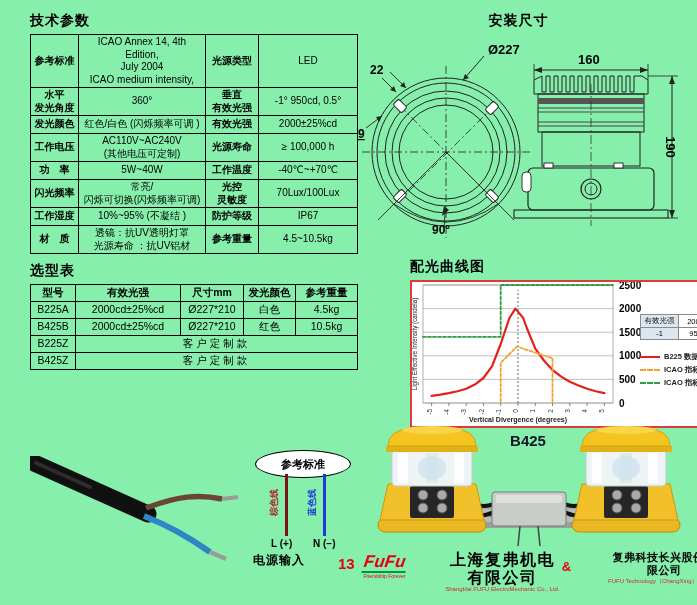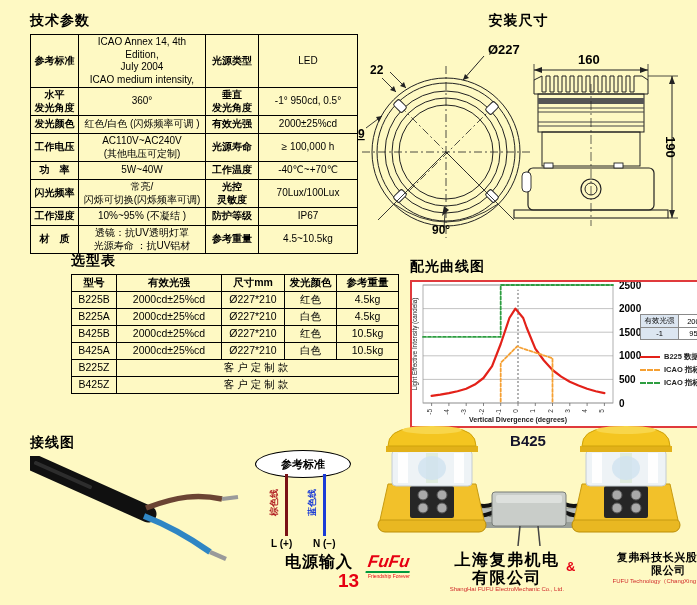--- a/index.html
+++ b/index.html
@@ -1,18 +1,18 @@
 <!DOCTYPE html>
 <html><head>
 <meta charset="utf-8">
 <style>
   * { margin:0; padding:0; box-sizing:border-box; }
   html,body { background:#fff; }
   .page {
-    position:relative; width:697px; height:605px; background:#fef9c3;
+    position:relative; width:697px; height:605px; background:#86efac;
     font-family:"Liberation Sans","DejaVu Sans",sans-serif; color:#000;
     overflow:hidden;
   }
   .sec { position:absolute; }
   .sec-title { font-size:14px; font-weight:bold; color:#000; margin-bottom:4px; letter-spacing:1px; }
 
   
   table { border-collapse:collapse; table-layout:fixed; }
   .datatable td, .datatable th {
     border:1px solid #000; text-align:center; vertical-align:middle;
@@ -47,25 +47,25 @@
     border-radius:50%; display:flex; align-items:center; justify-content:center;
     font-size:11px; font-weight:bold; background:#fff; }
   .wire-line { position:absolute; top:24px; width:3px; height:62px; }
   .wire-line.brown { left:32px; background:#7a1216; }
   .wire-line.blue  { left:70px; background:#1b3cd6; }
   .wire-rot { position:absolute; top:46px; font-size:9px; font-weight:bold; transform:rotate(-90deg); transform-origin:center; white-space:nowrap; }
   .wire-rot.brown { left:8px; color:#b32427; }
   .wire-rot.blue  { left:46px; color:#1b3cd6; }
   .wire-term { position:absolute; top:88px; font-size:10px; font-weight:bold; }
   .wire-term.l { left:18px; } .wire-term.n { left:60px; }
-  .power-in { position:absolute; top:102px; left:0; width:100px; text-align:right; font-size:16px; font-weight:bold; letter-spacing:1px; }
+  .power-in { position:absolute; top:102px; left:0; width:100px; text-align:left; font-size:12px; font-weight:bold; letter-spacing:1px; }
 
   
   .footer { position:absolute; left:338px; top:551px; display:flex; align-items:flex-start; }
-  .page-num { color:#e60012; font-weight:bold; font-size:19px; margin-right:8px; margin-top:19px; }
+  .page-num { color:#e60012; font-weight:bold; font-size:15px; margin-right:8px; margin-top:4px; }
   .logo-block { margin-right:4px; text-align:center; }
   .logo-text { font-style:italic; font-weight:bold; font-size:17px; color:#e60012;
     border-bottom:2px solid #009a3e; transform:skewX(-8deg); display:inline-block; line-height:1; padding:2px 1px 1px; }
   .logo-sub { font-size:5px; color:#e60012; white-space:nowrap; }
   .co { text-align:center;margin-left:35px; }
   .co-cn1 { font-size:16px; font-weight:bold; letter-spacing:1.5px; line-height:1.1; }
   .co-cn2 { font-size:11px; font-weight:bold; letter-spacing:0.5px; line-height:1.2; }
   .co-en { font-size:6px; color:#d02a2a; white-space:nowrap; }
   .amp { color:#e60012; font-size:13px; font-weight:bold; margin:8px 2px 0; }
 
@@ -92,21 +92,21 @@
 July 2004
 ICAO medium intensity,</td>
             <th>光源类型</th>
             <td>LED</td>
           </tr>
           <tr>
             <th>水平
 发光角度</th>
             <td>360°</td>
             <th>垂直
-发光角度</th>
+有效光强</th>
             <td>-1° 950cd, 0.5°</td>
           </tr>
           <tr>
             <th>发光颜色</th>
             <td>红色/白色 (闪烁频率可调 )</td>
             <th>有效光强</th>
             <td>2000±25%cd</td>
           </tr>
           <tr>
             <th>工作电压</th>
@@ -229,66 +229,52 @@
 
       <line x1="316" y1="42" x2="316" y2="184" stroke="#222" stroke-width="1"></line>
       <path d="M316,42 l-3,8 6,0 z" fill="#222"></path>
       <path d="M316,184 l-3,-8 6,0 z" fill="#222"></path>
       <line x1="292" y1="42" x2="322" y2="42" stroke="#222" stroke-width="0.8"></line>
       <line x1="312" y1="184" x2="322" y2="184" stroke="#222" stroke-width="0.8"></line>
       <text x="310" y="113" font-size="13" font-weight="bold" fill="#000" transform="rotate(90 310 113)" text-anchor="middle">190</text>
     </svg>
   </div>
 
-  <div class="sec" style="left:30px; top:252px; width:330px;margin-left:41px;">
+  <div class="sec" style="left:30px; top:262px; width:330px;">
     <div class="sec-title">选型表</div>
     <table class="datatable" id="sel-table">
       <colgroup>
           <col class="s1">
           <col class="s2">
           <col class="s3">
           <col class="s4">
           <col class="s5">
         </colgroup>
       <thead>
           <tr id="sel-head">
             <th>型号</th>
             <th>有效光强</th>
             <th>尺寸mm</th>
             <th>发光颜色</th>
             <th>参考重量</th>
           </tr>
         </thead>
       <tbody id="sel-tbody">
           <tr>
-            <td>B225B</td>
-            <td>2000cd±25%cd</td>
-            <td>Ø227*210</td>
-            <td>红色</td>
-            <td>4.5kg</td>
-          </tr>
-          <tr>
             <td>B225A</td>
             <td>2000cd±25%cd</td>
             <td>Ø227*210</td>
             <td>白色</td>
             <td>4.5kg</td>
           </tr>
           <tr>
             <td>B425B</td>
             <td>2000cd±25%cd</td>
             <td>Ø227*210</td>
             <td>红色</td>
-            <td>10.5kg</td>
-          </tr>
-          <tr>
-            <td>B425A</td>
-            <td>2000cd±25%cd</td>
-            <td>Ø227*210</td>
-            <td>白色</td>
             <td>10.5kg</td>
           </tr>
           <tr>
             <td>B225Z</td>
             <td colspan="4" class="custom-cell">客户定制款</td>
           </tr>
           <tr>
             <td>B425Z</td>
             <td colspan="4" class="custom-cell">客户定制款</td>
           </tr>
@@ -365,21 +351,20 @@
           </div>
           <div class="legend-item">
             <div class="legend-swatch" style="border-top-style: dashed; border-top-color: rgb(46, 158, 65);"></div>
             <span class="legend-label">ICAO 指标下限</span>
           </div>
         </div>
     </div>
   </div>
 
   <div class="sec" style="left:30px; top:434px; width:330px; height:140px;">
-    <div class="sec-title">接线图</div>
     <svg width="215" height="112" viewBox="0 0 215 112" style="position:absolute; left:0; top:22px;">
       <line x1="2" y1="6" x2="118" y2="58" stroke="#101010" stroke-width="17" stroke-linecap="round"></line>
       <line x1="6" y1="7" x2="60" y2="31" stroke="#3a3a3a" stroke-width="4" stroke-linecap="round" opacity="0.7"></line>
       <path d="M116,52 C148,40 168,38 192,43" fill="none" stroke="#6b4434" stroke-width="5.5"></path>
       <path d="M114,60 C140,70 160,82 180,96" fill="none" stroke="#2f86c4" stroke-width="6"></path>
       <line x1="192" y1="43" x2="208" y2="41" stroke="#9a9a9a" stroke-width="4"></line>
       <line x1="180" y1="96" x2="196" y2="103" stroke="#9a9a9a" stroke-width="4.5"></line>
     </svg>
     <div class="wire-schem">
       <div class="sleeve-oval">参考标准</div>

